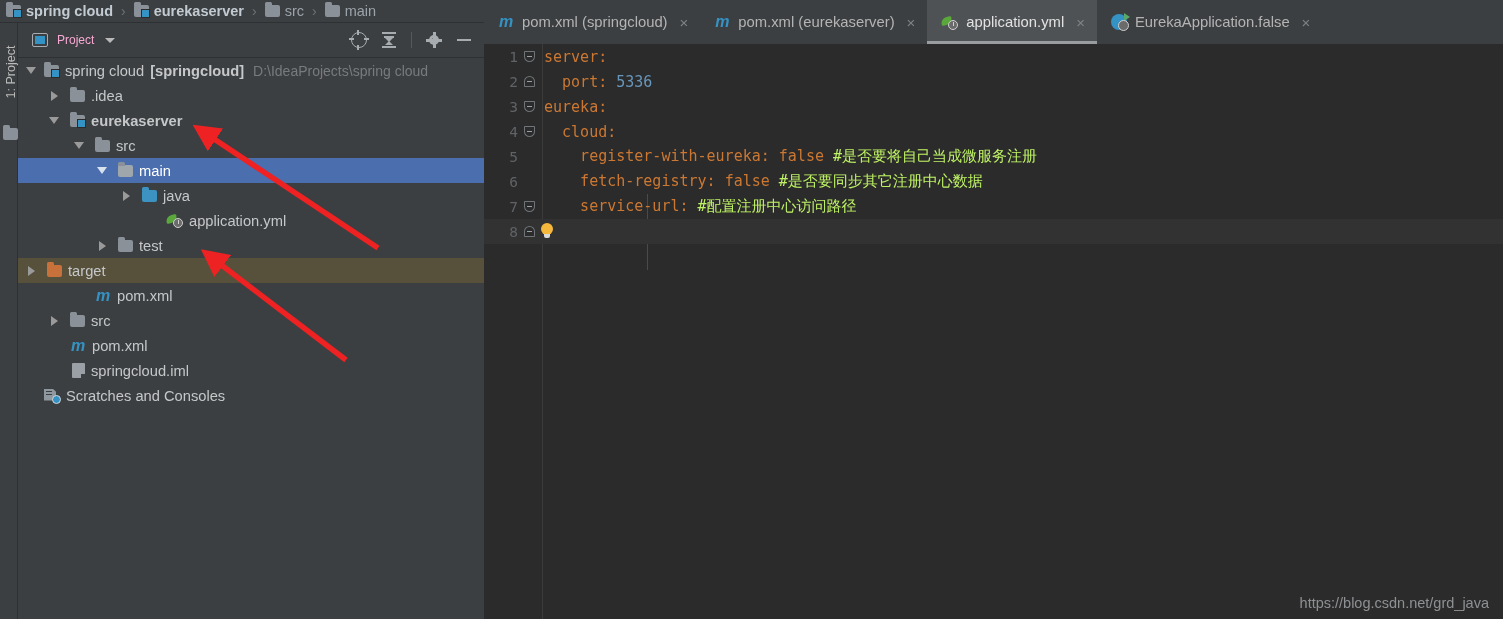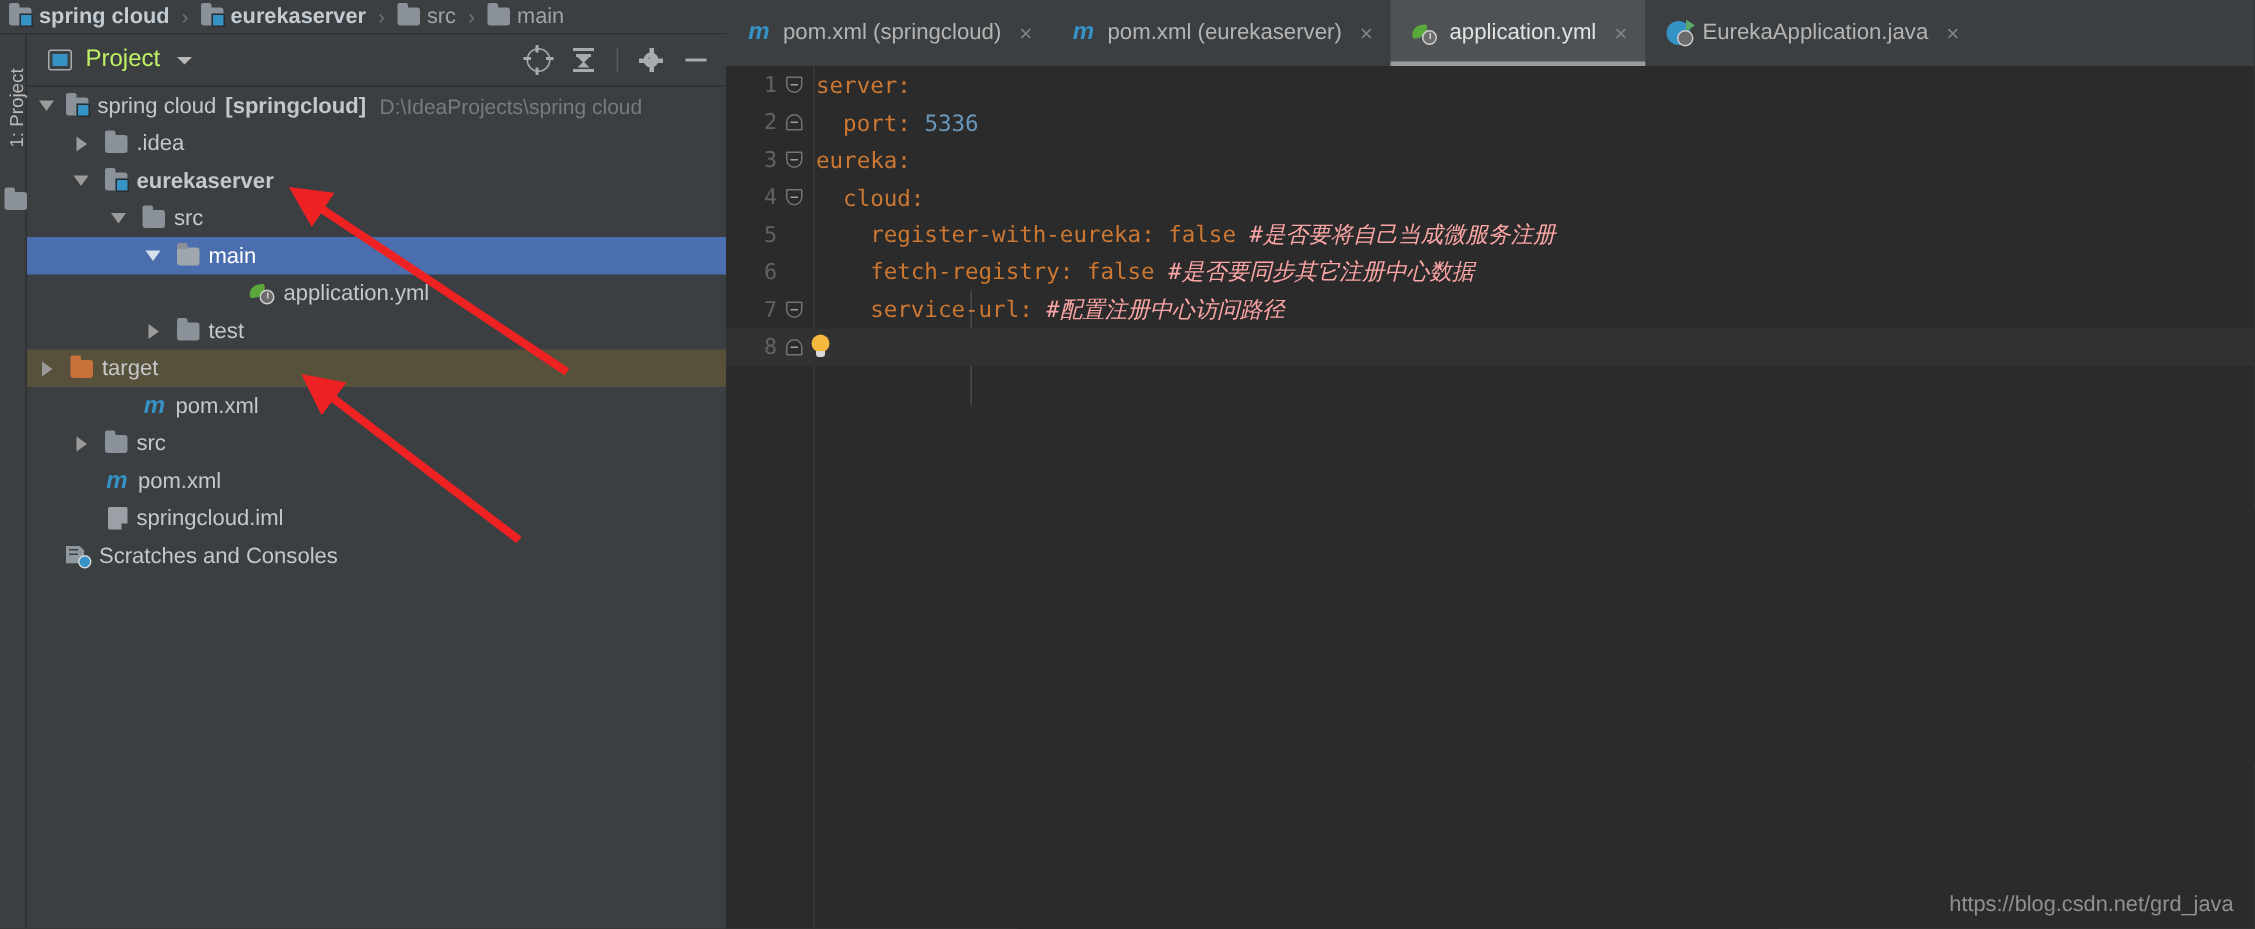--- a/index.html
+++ b/index.html
@@ -51,21 +51,21 @@
 
   
   .panel{
     position:absolute; left:18px; top:23px; width:466px; height:596px;
     background:#3c3f41;
   }
   .panelhdr{
     height:35px; display:flex; align-items:center; padding:0 8px 0 14px;
     border-bottom:1px solid #2e3133;
   }
-  .panelhdr .ptitle{ font-size:16px; color:#bef264; margin-left:9px; }
+  .panelhdr .ptitle{ font-size:12px; color:#f9a8d4; margin-left:9px; }
   .caret-dn{ width:0;height:0;border-left:5px solid transparent;border-right:5px solid transparent;
              border-top:5px solid #b9b9b9; margin-left:11px; }
   .hdr-icons{ margin-left:auto; display:flex; align-items:center; gap:14px; padding-right:4px; }
   .hdr-icons .vdiv{ width:1px; height:16px; background:#555a5c; }
 
   .tree{ position:relative; height:561px; overflow:hidden; font-size:14.7px; }
   .row{
     position:relative; height:25px; display:flex; align-items:center;
     color:#c5c7c9; white-space:nowrap; padding-left:6px;
   }
@@ -131,21 +131,21 @@
   .fmark.top{ border-radius:1px 1px 6px 6px; }
   .fmark.bot{ border-radius:6px 6px 1px 1px; }
   .fmark:after{ content:""; position:absolute; left:2px; top:4px; width:5px; height:1px; background:#9aa0a4; }
   .bulb{ width:18px; height:18px; flex:none; position:relative; margin-left:-2px; }
   .bulb .b{ position:absolute; left:3px; top:0; width:12px; height:12px; border-radius:50%; background:#f5b83d; }
   .bulb .s{ position:absolute; left:6px; top:11px; width:6px; height:4px; background:#d9d9d9; border-radius:0 0 2px 2px; }
   .ctext{ margin-left:4px; white-space:pre; }
   .k{ color:#cc7832; }
   .num{ color:#6897bb; }
   .val{ color:#a9b7c6; }
-  .cm{ color:#fca5a5; font-style:italic; }
+  .cm{ color:#bef264; }
   .vline{ position:absolute; left:163px; top:150px; width:1px; height:76px; background:#4a4a4a; }
 
   
   .topright{ position:absolute; right:0; top:0; height:23px; display:flex; align-items:center; }
   .chk{ width:22px; height:18px; position:relative; margin-right:10px; }
   .chk:before,.chk:after{ content:""; position:absolute; background:#5c9f5c; border-radius:1px; }
   .chk:before{ left:4px; top:2px; width:4px; height:15px; transform:rotate(-32deg); }
   .chk:after{ left:10px; top:2px; width:4px; height:15px; transform:rotate(28deg); }
   .rtab{ height:23px; display:flex; align-items:center; gap:7px; padding:0 8px 0 10px;
          background:#4e5254; color:#c9c9c9; font-size:14.5px; white-space:nowrap; }
@@ -273,20 +273,27 @@
       </div>
 
       <div class="row sel" style="padding-left:77px;">
         <span class="tw">
             <i class="tri-d" style="border-top-color:#d8e2ef;"></i>
           </span>
         <span class="ico f-folder" style="margin-left:9px;background:#9fa6ac;"></span>
         <span class="nm">main</span>
       </div>
 
+      <div class="row" style="padding-left:101px;">
+        <span class="tw">
+            <i class="tri-r"></i>
+          </span>
+        <span class="ico f-folder f-blue" style="margin-left:9px;"></span>
+        <span class="nm">java</span>
+      </div>
 
 
       <div class="row" style="padding-left:148px;">
         <span class="yml-ico">
             <i class="leaf"></i>
             <i class="gear"></i>
           </span>
         <span class="nm">application.yml</span>
       </div>
 
@@ -356,21 +363,21 @@
       <div class="tab active">
         <span class="yml-ico">
             <i class="leaf"></i>
             <i class="gear"></i>
           </span>
         <span>application.yml</span>
         <span class="x">×</span>
       </div>
       <div class="tab">
         <span class="cls-ico run"></span>
-        <span>EurekaApplication.java</span>
+        <span>EurekaApplication.false</span>
         <span class="x">×</span>
       </div>
     </div>
 
     <div class="code">
       <div class="gutterline"></div>
       <div class="vline"></div>
 
       <div class="cline" style="top:0px;">
         <span class="lnum">1</span>

